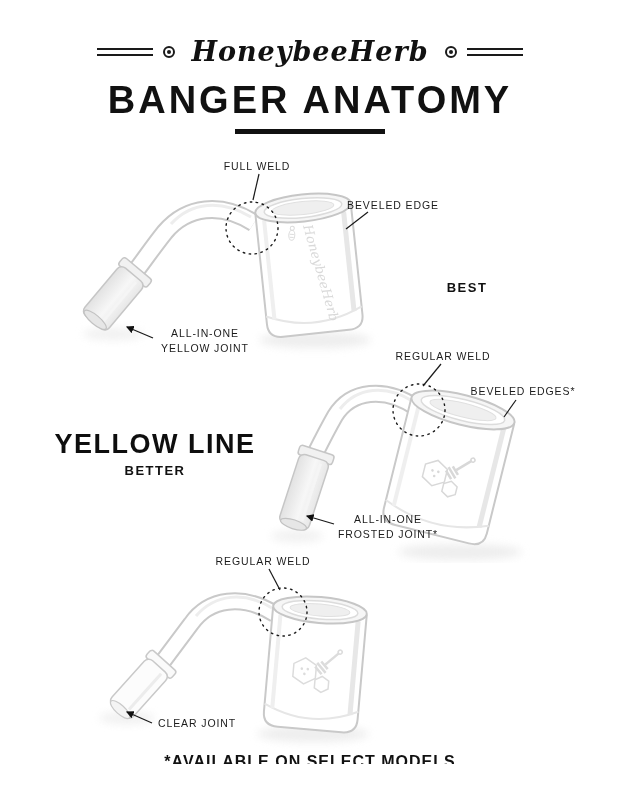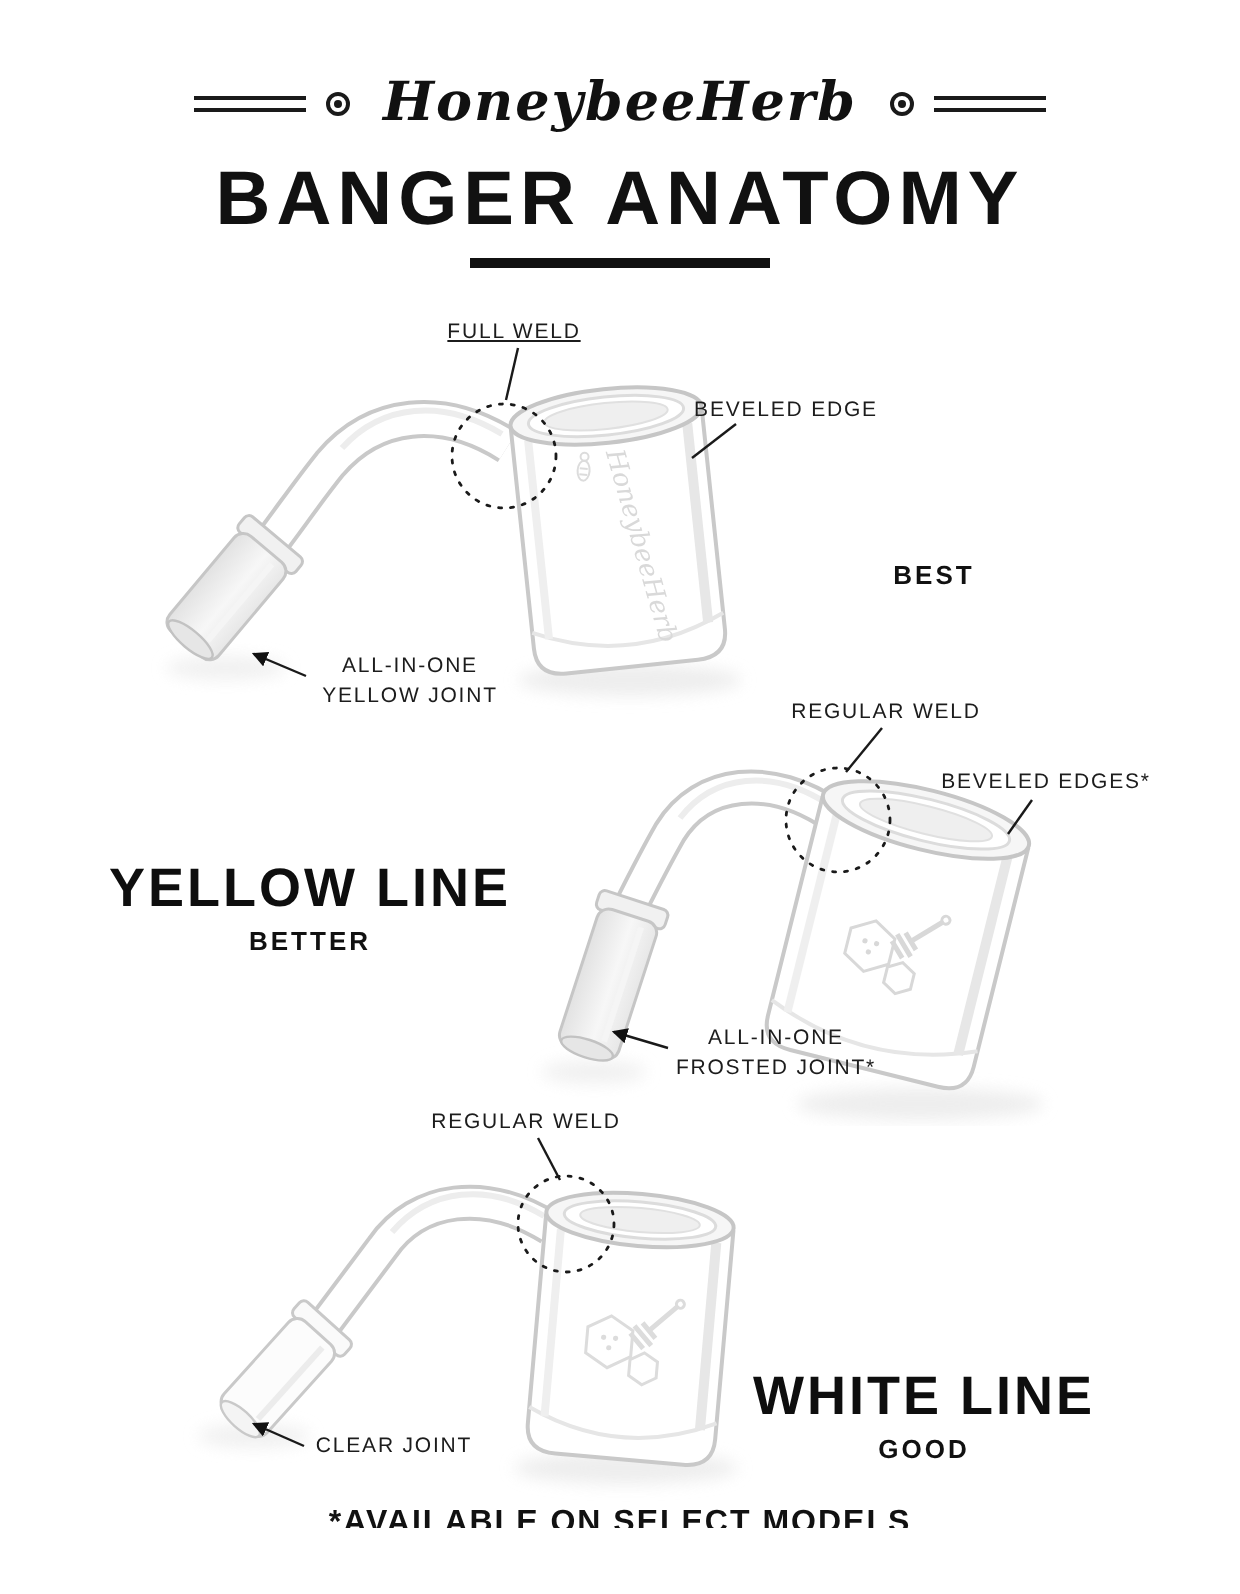--- a/index.html
+++ b/index.html
@@ -206,21 +206,21 @@
     <path class="ann" d="M 259 174 L 253 200"></path>
     <path class="ann" d="M 368 212 L 346 229"></path>
     <path class="ann" d="M 153 338 L 127 327" marker-end="url(#arrow)"></path>
     <path class="ann" d="M 441 364 L 423 386"></path>
     <path class="ann" d="M 516 400 L 504 417"></path>
     <path class="ann" d="M 334 524 L 307 516" marker-end="url(#arrow)"></path>
     <path class="ann" d="M 269 569 L 280 590"></path>
     <path class="ann" d="M 152 723 L 127 712" marker-end="url(#arrow)"></path>
   </svg>
 
-  <div class="ann-label" style="left:257px; top:159px;text-decoration:underline;">FULL WELD</div>
+  <div class="ann-label" style="left:257px; top:159px;">FULL WELD</div>
   <div class="ann-label" style="left:393px; top:198px;">BEVELED EDGE</div>
   <div class="ann-label" style="left:205px; top:326px;">
     <span>ALL-IN-ONE</span>
     <span>YELLOW JOINT</span>
   </div>
 
   <div class="ann-label" style="left:443px; top:349px;">REGULAR WELD</div>
   <div class="ann-label" style="left:523px; top:384px;">BEVELED EDGES*</div>
   <div class="ann-label" style="left:388px; top:512px;">
     <span>ALL-IN-ONE</span>
@@ -230,20 +230,16 @@
   <div class="ann-label" style="left:263px; top:554px;">REGULAR WELD</div>
   <div class="ann-label" style="left:197px; top:716px;">CLEAR JOINT</div>
 
   <div class="line-heading" style="left:467px; top:277px;">
     <div class="grade">BEST</div>
   </div>
   <div class="line-heading" style="left:155px; top:429px;">
     <div class="name">YELLOW LINE</div>
     <div class="grade">BETTER</div>
   </div>
-  <div class="line-heading" style="left:462px; top:683px;">
-    <div class="name">WHITE LINE</div>
-    <div class="grade">GOOD</div>
-  </div>
 
   <div class="footer-note">*AVAILABLE ON SELECT MODELS</div>
 
 </div>
 
 </body></html>

